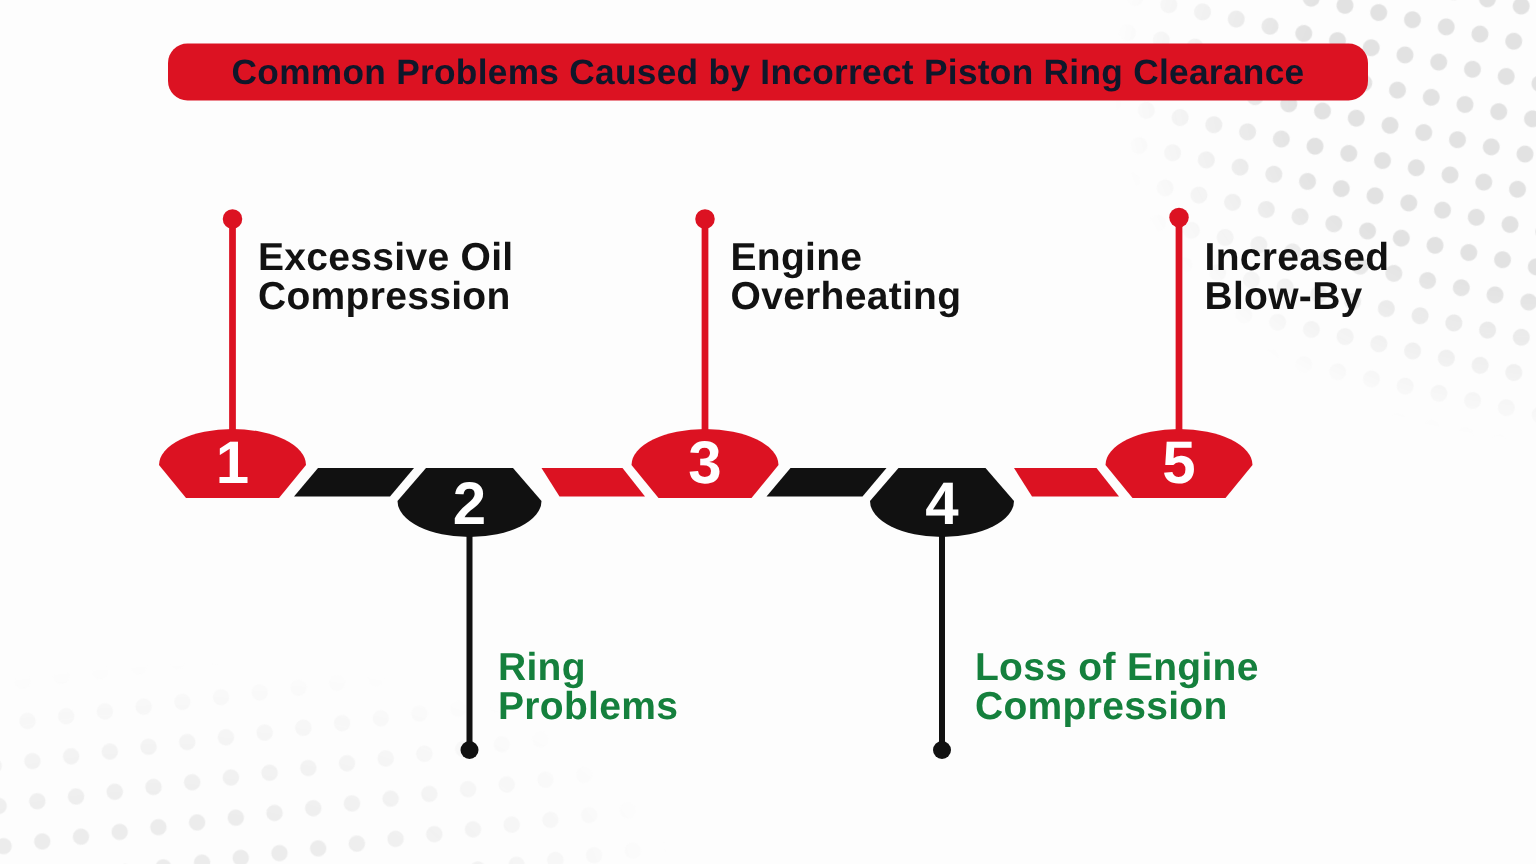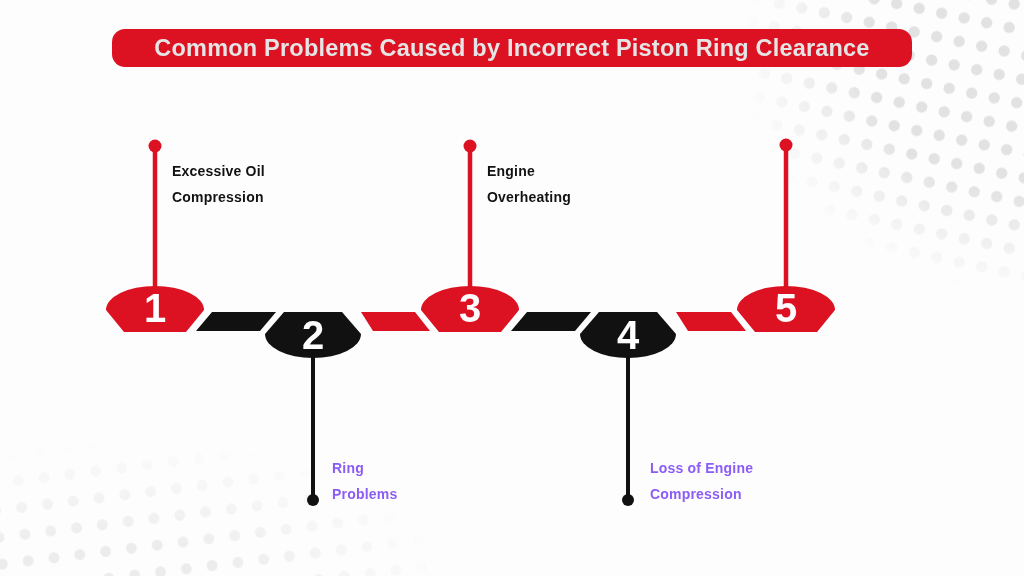--- a/index.html
+++ b/index.html
@@ -29,36 +29,36 @@
     mask-image:radial-gradient(ellipse 68% 72% at 16% 86%,#000 38%,transparent 80%);
   }
   
   .title-banner{
     position:absolute;left:112px;top:29px;width:800px;height:38px;
     background:#DC1222;border-radius:13px;
     display:flex;align-items:center;justify-content:center;
     box-sizing:border-box;padding:0 14px;
   }
   .title-banner span{
-    color:#e5e5e5;font-size:23.5px;font-weight:700;letter-spacing:0.2px;
+    color:#0f172a;font-size:23.5px;font-weight:700;letter-spacing:0.2px;
     white-space:nowrap;
   }
   
   .timeline{position:absolute;left:0;top:0;width:1024px;height:576px;}
   .stem-red{stroke:#DC1222;stroke-width:4.5;}
   .stem-black{stroke:#111111;stroke-width:4;}
   .fill-red{fill:#DC1222;}
   .fill-black{fill:#111111;}
   .num{fill:#FFFFFF;font-family:"Liberation Sans",sans-serif;font-size:40px;font-weight:700;text-anchor:middle;}
   
   .label{
-    position:absolute;font-weight:700;font-size:14px;line-height:26px;letter-spacing:0.2px;
+    position:absolute;font-weight:700;font-size:26px;line-height:26px;letter-spacing:0.2px;
   }
   .label-black{color:#121212;}
-  .label-red{color:#8b5cf6;margin-top:24px;}
+  .label-red{color:#15803d;}
 </style>
 </head>
 <body>
 
 <div class="canvas">
 
   <div class="dots dots-tr"></div>
   <div class="dots dots-bl"></div>
 
   <div class="title-banner">
@@ -110,14 +110,18 @@
   <div class="label label-red" style="left:650px;top:431px;">
     <div>Loss of Engine</div>
     <div>Compression</div>
   </div>
 
   <div class="label label-black" style="left:487px;top:158px;">
     <div>Engine</div>
     <div>Overheating</div>
   </div>
 
+  <div class="label label-black" style="left:803px;top:158px;">
+    <div>Increased</div>
+    <div>Blow-By</div>
+  </div>
 
 </div>
 
 </body></html>

